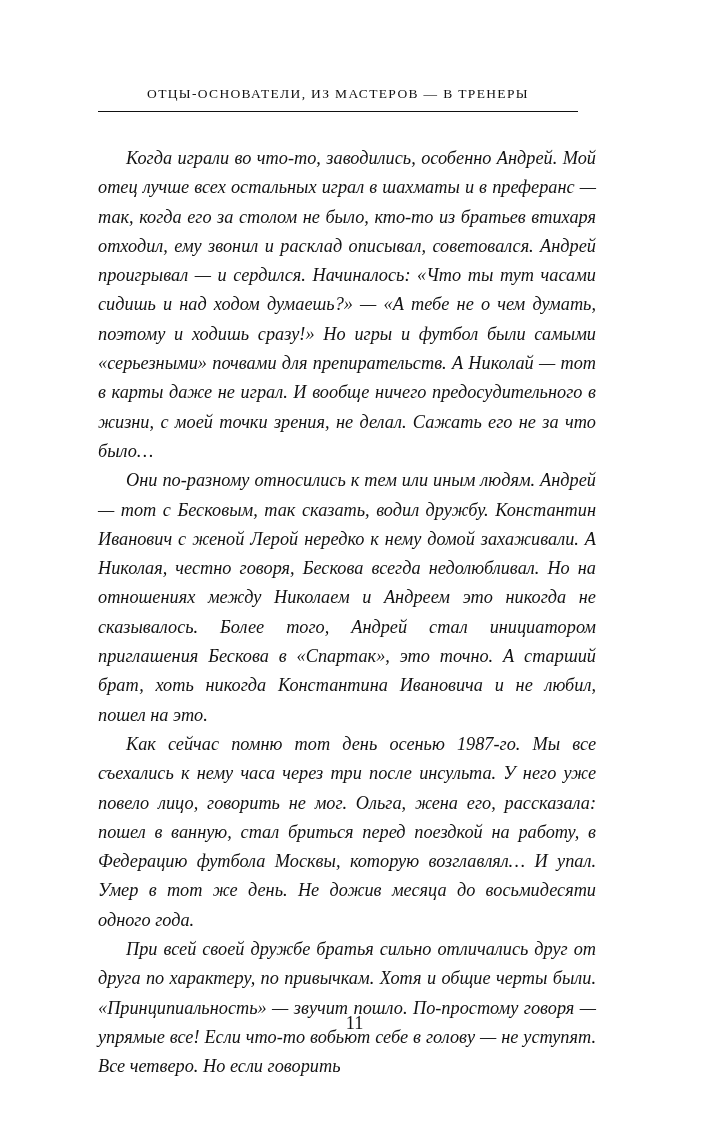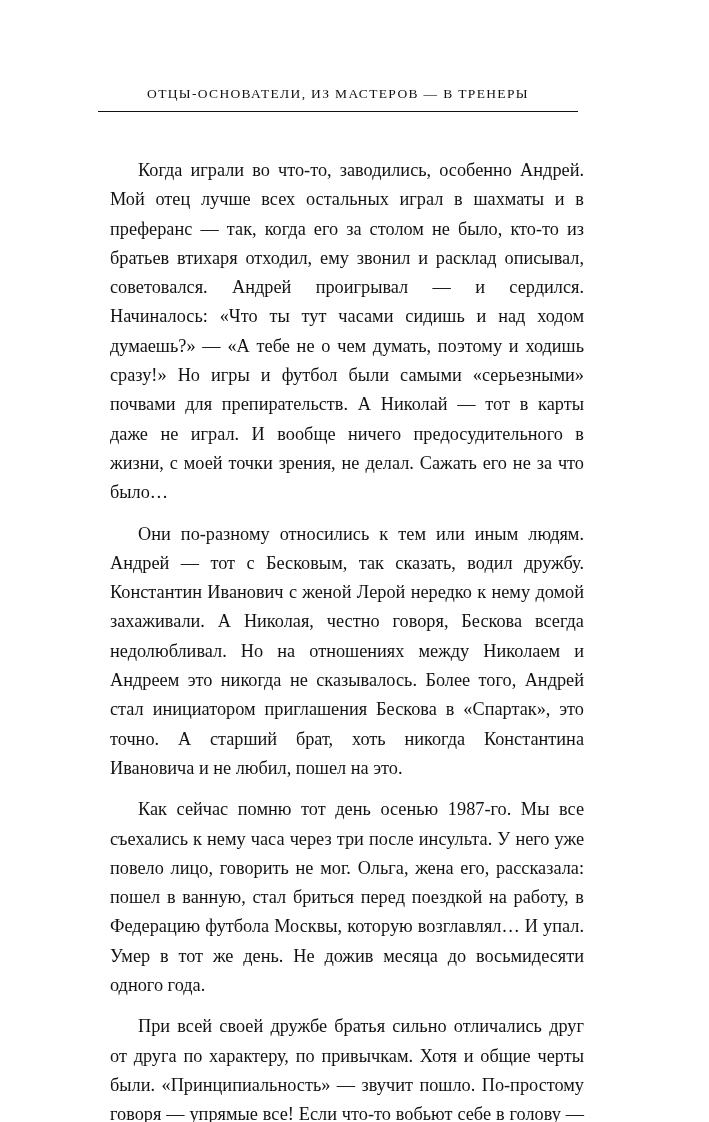--- a/index.html
+++ b/index.html
@@ -50,23 +50,24 @@
     top: 136px;
     width: 498px;
     font-size: 18.3px;
     line-height: 29.3px;
     text-align: justify;
     text-justify: inter-word;
     color: #121212;
     hyphens: manual;
   }
   .text-block p {
-    margin: 12px;
+    margin: 0;
     text-indent: 28px;
     text-align: justify;
+    font-style: italic;
   }
   .text-block p:last-child {
     text-align: justify;
   }
   .folio {
     position: absolute;
     left: 0;
     top: 1005px;
     width: 709px;
     text-align: center;
@@ -84,14 +85,15 @@
 
   <div class="head-rule"></div>
 
   <div class="text-block">
     <p>Когда играли во что-то, заводились, особенно Андрей. Мой отец лучше всех остальных играл в шахматы и в преферанс — так, когда его за столом не было, кто-то из братьев втихаря отходил, ему звонил и расклад описывал, советовался. Андрей проигрывал — и сердился. Начиналось: «Что ты тут часами сидишь и над ходом думаешь?» — «А тебе не о чем думать, поэтому и ходишь сразу!» Но игры и футбол были самыми «серьезными» почвами для препирательств. А Николай — тот в карты даже не играл. И вообще ничего предосудительного в жизни, с моей точки зрения, не делал. Сажать его не за что было…</p>
     <p>Они по-разному относились к тем или иным людям. Андрей — тот с Бесковым, так сказать, водил дружбу. Константин Иванович с женой Лерой нередко к нему домой захаживали. А Николая, честно говоря, Бескова всегда недолюбливал. Но на отношениях между Николаем и Андреем это никогда не сказывалось. Более того, Андрей стал инициатором приглашения Бескова в «Спартак», это точно. А старший брат, хоть никогда Константина Ивановича и не любил, пошел на это.</p>
     <p>Как сейчас помню тот день осенью 1987-го. Мы все съехались к нему часа через три после инсульта. У него уже повело лицо, говорить не мог. Ольга, жена его, рассказала: пошел в ванную, стал бриться перед поездкой на работу, в Федерацию футбола Москвы, которую возглавлял… И упал. Умер в тот же день. Не дожив месяца до восьмидесяти одного года.</p>
     <p>При всей своей дружбе братья сильно отличались друг от друга по характеру, по привычкам. Хотя и общие черты были. «Принципиальность» — звучит пошло. По-простому говоря — упрямые все! Если что-то вобьют себе в голову — не уступят. Все четверо. Но если говорить</p>
   </div>
 
+  <div class="folio">11</div>
 
 </div>
 
 </body></html>

